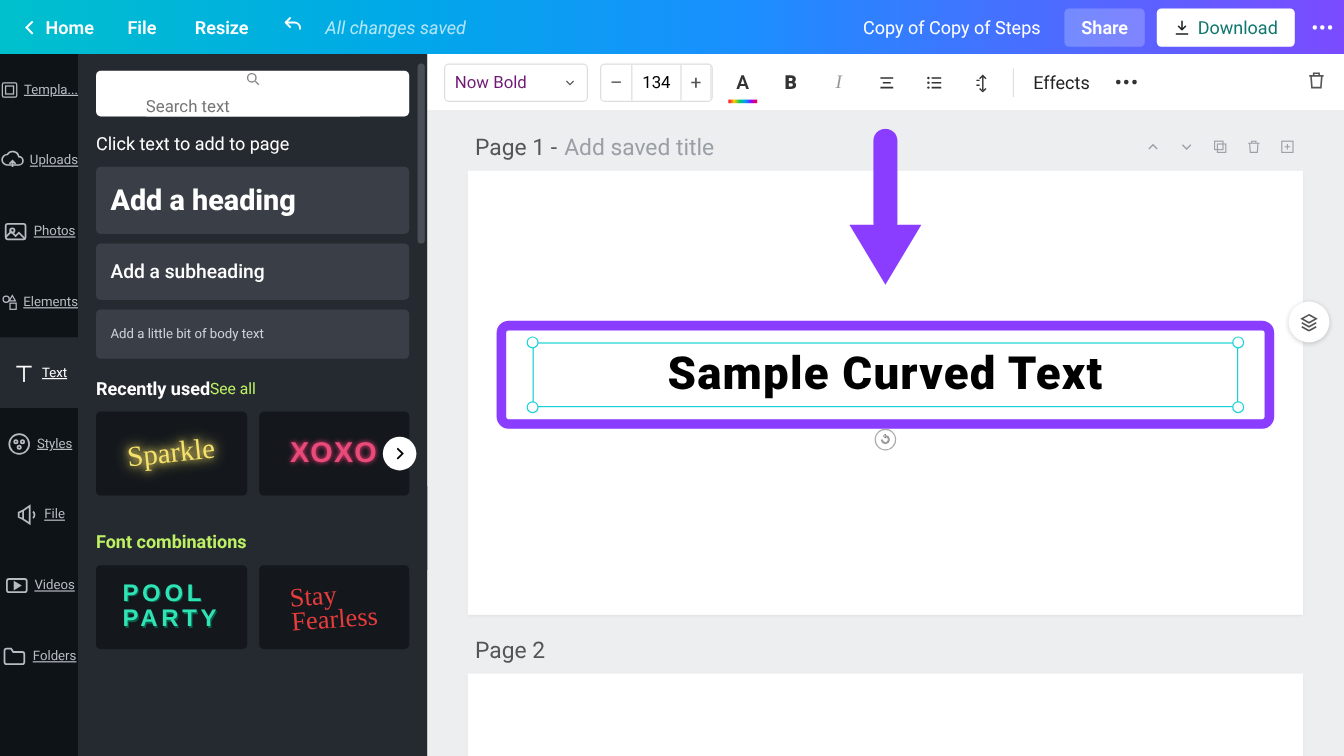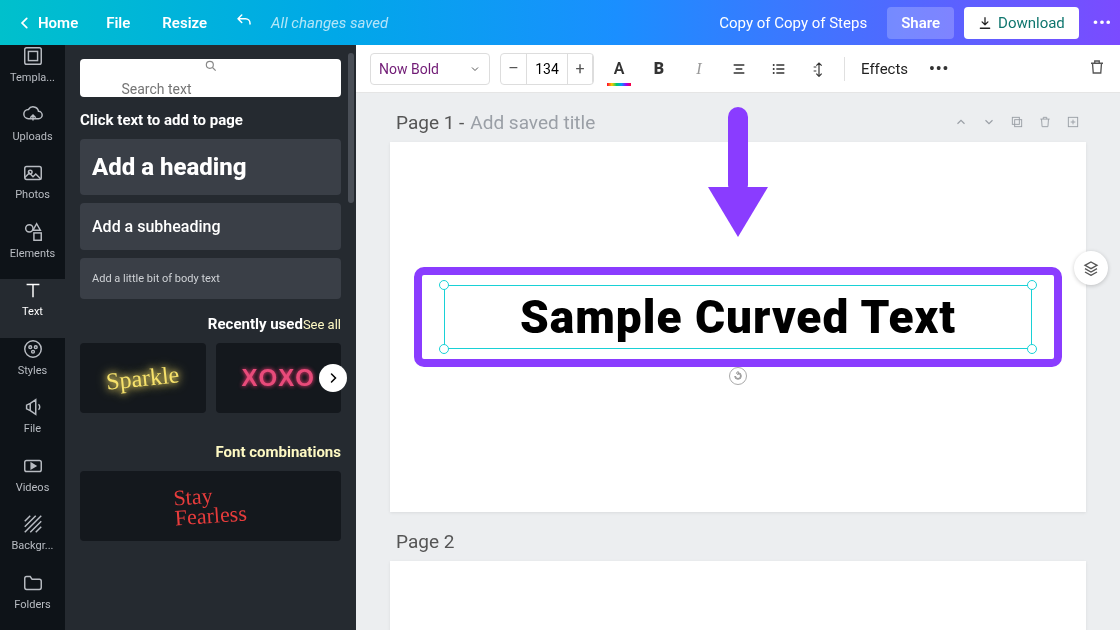--- a/index.html
+++ b/index.html
@@ -19,36 +19,36 @@
   .topbar .title { font-weight:400; margin-right: 20px;}
   .topbar .right { display:flex; align-items:center; gap:10px; }
   .share-btn { background:rgba(255,255,255,.22); color:#fff; padding:7px 14px; border-radius:4px; font-weight:600; cursor:pointer; }
   .download-btn { background:#fff; color:#0f766e; padding:7px 14px; border-radius:4px; font-weight:400; cursor:pointer; display:flex; align-items:center; gap:6px;}
   .more-top { padding:4px 0 4px 4px; font-weight:700; letter-spacing:1px; cursor:pointer;}
   .workspace { display:flex; height:585px; }
   .rail {
     width:65px; background:#0e1318; color:#b8bcc2; display:flex; flex-direction:column;
     font-size:11px; text-align:center;
   }
-  .rail .ritem { height:59px; display:flex; flex-direction:column; align-items:center; justify-content:flex-start; gap:4px; cursor:pointer;}
+  .rail .ritem { height:59px; display:flex; flex-direction:row; align-items:center; justify-content:center; gap:4px; cursor:pointer;text-decoration:underline;}
   .rail .ritem.active { background:#252a30; color:#fff; }
   .rail svg { fill:none; stroke:currentColor; stroke-width:1.6; }
   .panel {
     width:291px; background:#252a30; color:#fff; padding:14px 15px 0 15px; position:relative;
     overflow:hidden;
   }
   .searchbox { background:#fff; border-radius:4px; height:38px; display:flex; align-items:center; padding:0 10px; gap:8px;flex-direction:column;}
   .searchbox input { border:none; outline:none; font-size:14px; flex:1; color:#555; }
-  .panel h4 { font-size:15px; font-weight:700; margin:14px 0 10px; }
+  .panel h4 { font-size:15px; font-weight:400; margin:14px 0 10px; }
   .card { background:#3a3f47; border-radius:4px; padding:14px 12px; margin-bottom:8px; cursor:pointer;}
   .card.heading { font-size:24px; font-weight:800; }
   .card.sub { font-size:16px; font-weight:500; }
   .card.body { font-size:11px; color:#cfd2d6; }
-  .rowhead { display:flex; justify-content:flex-end; align-items:center; margin:16px 0 10px;}
-  .rowhead span:last-child { font-size:13px; color:#fef9c3; cursor:pointer;}
+  .rowhead { display:flex; justify-content:flex-start; align-items:center; margin:16px 0 10px;}
+  .rowhead span:last-child { font-size:13px; color:#bef264; cursor:pointer;}
   .thumbs { display:flex; gap:10px; position:relative;}
   .thumb { flex:1; height:70px; background:#14181d; border-radius:4px; display:flex; align-items:center; justify-content:center; overflow:hidden; cursor:pointer;}
   .sparkle { font-family:cursive; color:#f7e26b; font-size:24px; text-shadow:0 0 6px #f7e26b, 0 0 12px #f7e26b; transform:rotate(-6deg);}
   .xoxo { font-family:Impact, sans-serif; color:#e84b7a; font-size:24px; font-weight:800; letter-spacing:1px; text-shadow:0 0 4px #ff3a78;}
   .chev { position:absolute; right:-6px; top:50%; transform:translateY(-50%); width:28px;height:28px; border-radius:50%; background:#fff; color:#000; display:flex;align-items:center;justify-content:center;font-size:14px;}
   .pool { color:#2fe3b5; font-family:Impact,sans-serif; font-size:20px; font-weight:900; letter-spacing:3px; line-height:1.05; text-align:left; text-shadow:1px 1px 0 #0c5c49;}
   .fear { color:#e73c3c; font-family:cursive; font-size:22px; line-height:.9; transform:rotate(-4deg);}
   .scrollbar { position:absolute; right:2px; top:8px; width:6px; height:150px; background:#4a4f57; border-radius:3px;}
   .collapse { position:absolute; right:-11px; top:360px; width:14px; height:70px; background:#252a30; border-radius:0 8px 8px 0; display:flex;align-items:center;justify-content:center;color:#bbb;font-size:11px;}
   .main { flex:1; background:#eceef0; display:flex; flex-direction:column; }
@@ -67,21 +67,21 @@
   .canvas-area { flex:1; overflow:auto; padding:0 34px 20px; position:relative;}
   .page-head { display:flex; gap:6px; color:#555; font-size:19px; padding:18px 6px 8px;}
   .page-head .ptitle { color:#9a9fa6;}
   .page-tools { margin-left:auto; display:flex; gap:14px; color:#9a9fa6;}
   .page-tools span{cursor:pointer;}
   .page { background:#fff; height:370px; box-shadow:0 1px 3px rgba(0,0,0,.08); position:relative;}
   .arrow { position:absolute; left:50%; top:-35px; transform:translateX(-50%);}
   .arrow svg { fill:#8a3cff;}
   .sel { position:absolute; left:24px; right:24px; top:125px; border:8px solid #8a3cff; border-radius:10px; padding:10px 22px;}
   .sel-inner { border:1px solid #18d1d6; position:relative; padding:4px 0;}
-  .sel-text { font-size:46px; font-weight:900; letter-spacing:1px; text-align:center; color:#000;}
+  .sel-text { font-size:38px; font-weight:900; letter-spacing:1px; text-align:center; color:#000;}
   .handle { width:10px;height:10px;border:1px solid #18d1d6;background:#fff;border-radius:50%;position:absolute;}
   .h-tl{top:-6px;left:-6px}.h-tr{top:-6px;right:-6px}.h-bl{bottom:-6px;left:-6px}.h-br{bottom:-6px;right:-6px}
   .rot { position:absolute; bottom:-26px; left:50%; transform:translateX(-50%); width:18px;height:18px;border:1px solid #aaa;border-radius:50%;display:flex;align-items:center;justify-content:center;font-size:10px;color:#666;background:#fff;}
   .float-ctrl { position:absolute; right:12px; top:158px; width:34px;height:34px;border-radius:50%;background:#fff;box-shadow:0 1px 4px rgba(0,0,0,.2);display:flex;align-items:center;justify-content:center;color:#555;}
   .float-ctrl svg{stroke:#555;fill:none;stroke-width:2;}
   .colorA { position:relative; }
   .colorA .bar { position:absolute; bottom:-2px; left:3px; right:3px; height:3px; background:linear-gradient(90deg,#f03,#fc0,#0c6,#09f,#90f,#f03);}
 </style>
 </head>
 <body>
@@ -172,26 +172,20 @@
     </div>
     <div class="ritem">
       <svg width="22" height="22" viewBox="0 0 24 24">
           <rect x="3" y="6" width="18" height="12" rx="2"></rect>
           <path d="M10 9l5 3-5 3z" fill="currentColor"></path>
         </svg>
       <span>Videos</span>
     </div>
     <div class="ritem">
       <svg width="22" height="22" viewBox="0 0 24 24">
-          <path d="M3 21L21 3M3 15L15 3M3 9L9 3M9 21L21 9M15 21L21 15"></path>
-        </svg>
-      <span>Backgr...</span>
-    </div>
-    <div class="ritem">
-      <svg width="22" height="22" viewBox="0 0 24 24">
           <path d="M3 7a2 2 0 012-2h4l2 3h8a2 2 0 012 2v7a2 2 0 01-2 2H5a2 2 0 01-2-2z"></path>
         </svg>
       <span>Folders</span>
     </div>
   </div>
 
   <div class="panel">
     <div class="scrollbar"></div>
     <div class="searchbox">
       <svg width="16" height="16" viewBox="0 0 24 24">
@@ -220,20 +214,23 @@
         <svg width="12" height="12" viewBox="0 0 24 24">
             <path d="M9 4l8 8-8 8" stroke="#000" stroke-width="3" fill="none" stroke-linecap="round"></path>
           </svg>
       </div>
     </div>
 
     <div class="rowhead" style="margin-top:30px;">
       <span style="font-weight:700;font-size:15px;">Font combinations</span>
     </div>
     <div class="thumbs">
+      <div class="thumb">
+          <div class="pool">POOL<br>PARTY</div>
+        </div>
       <div class="thumb">
           <div class="fear">Stay<br>Fearless</div>
         </div>
     </div>
 
     <div class="collapse">
       
     </div>
   </div>
 

